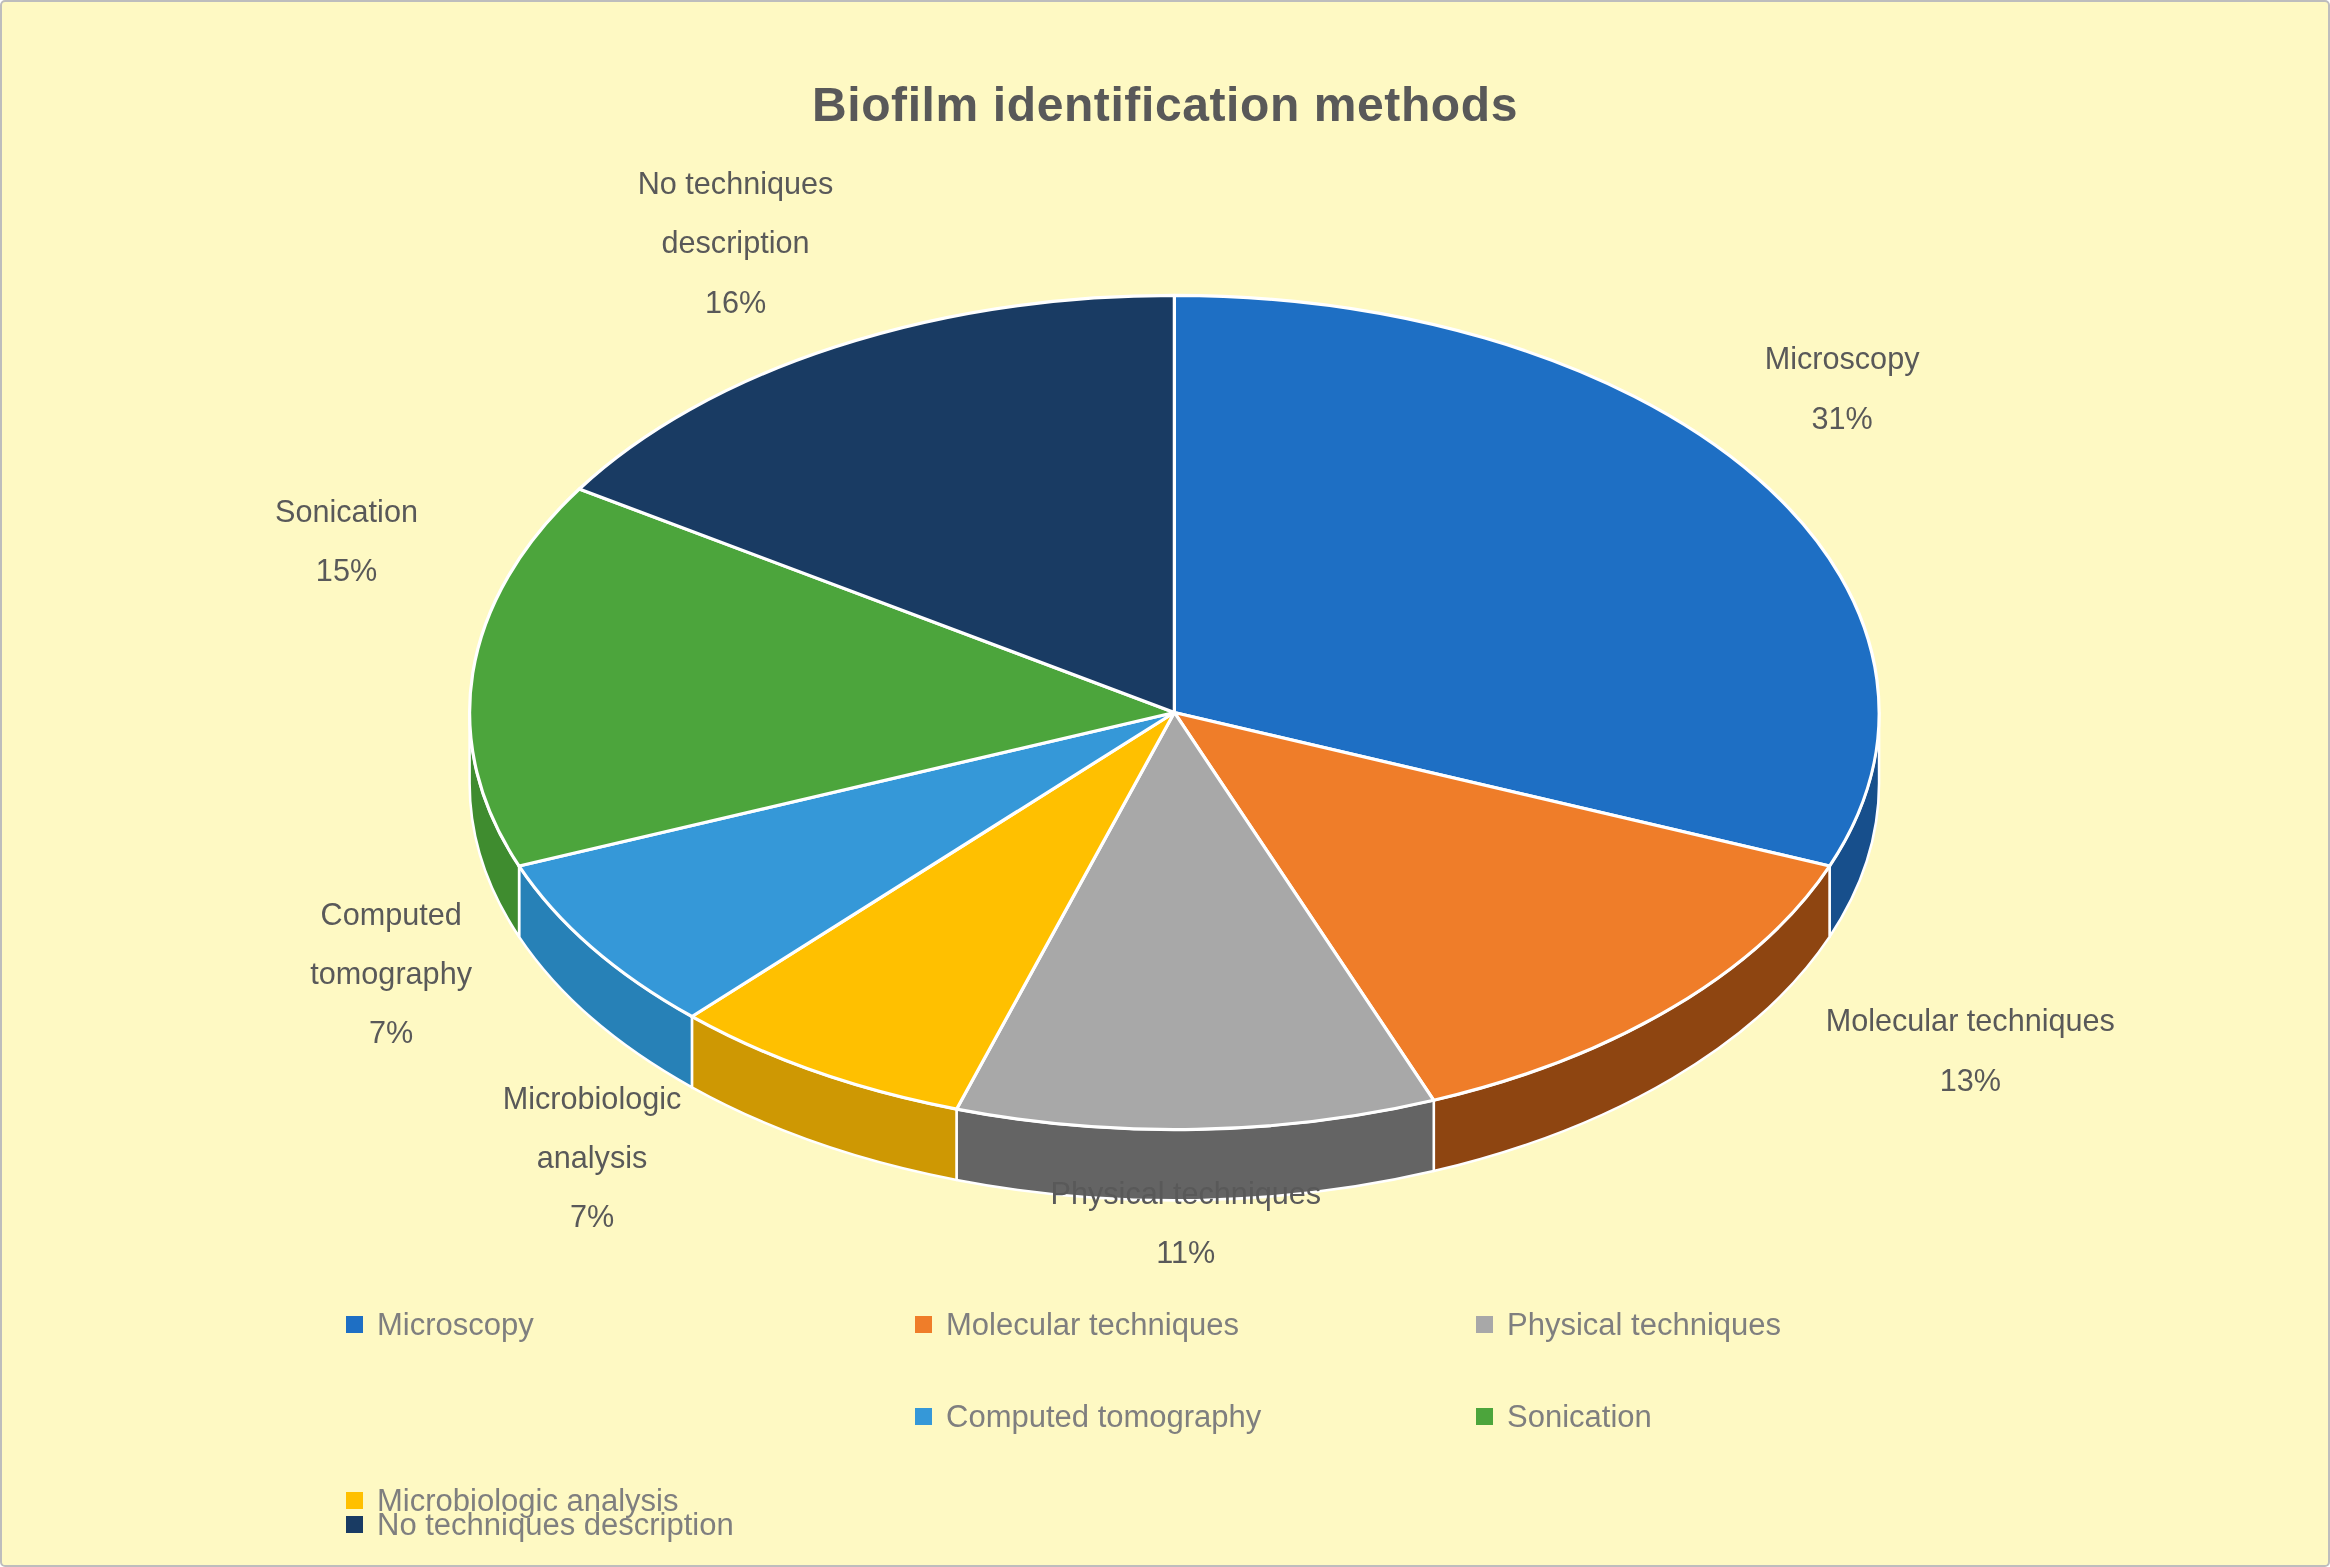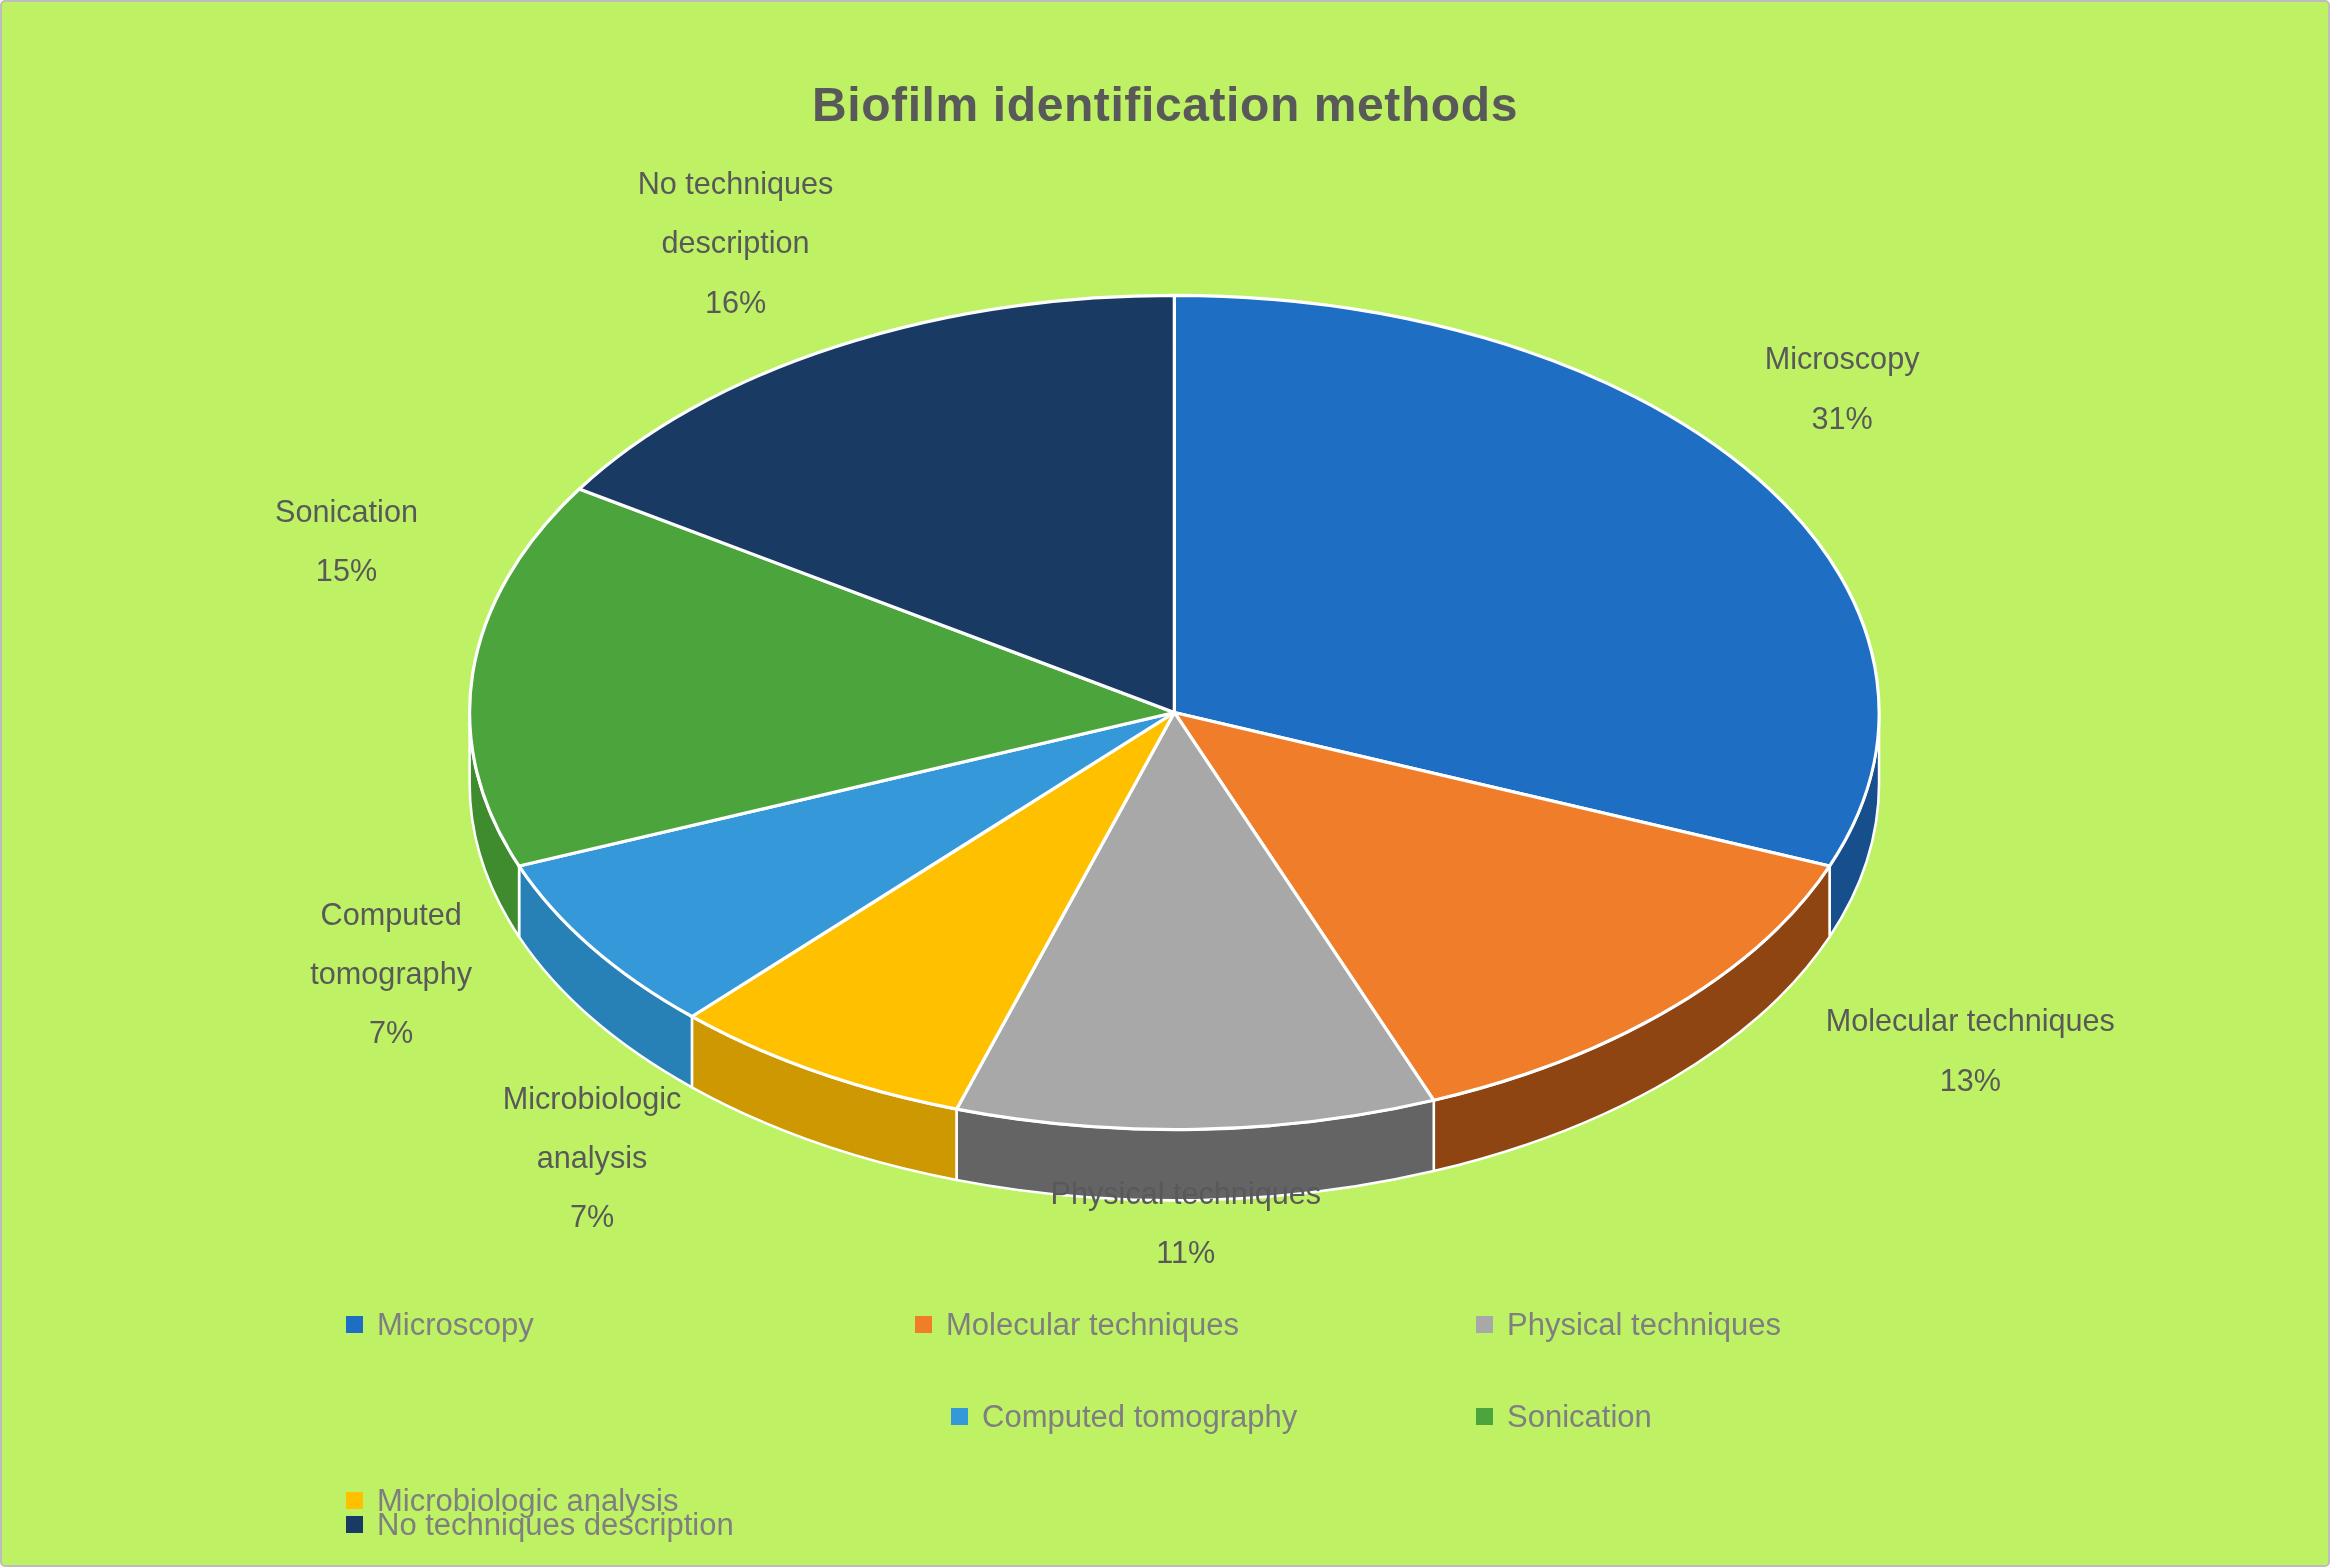--- a/index.html
+++ b/index.html
@@ -1,20 +1,20 @@
 <!DOCTYPE html>
 <html style="font-size:10.2px"><head>
 <meta charset="utf-8">
 <style>
   html,body{margin:0;padding:0;background:#ffffff;}
   .canvas{
     position:relative;
     width:2330px;height:1567px;
     box-sizing:border-box;
-    background:#bef264;
+    background:#fef9c3;
     border:2.6px solid #bdbdbd;
     border-radius:5.1px;
     overflow:hidden;
     font-family:"Liberation Sans", sans-serif;
   }
   .chart-title{
     position:absolute;
     left:0;top:75px;width:100%;
     text-align:center;
     font-size:48px;
@@ -85,21 +85,21 @@
         <span class="legend-label">Molecular techniques</span>
       </div>
       <div class="legend-item" style="left: 1474px; top: 1304px;">
         <span class="legend-marker" style="background: rgb(168, 168, 168);"></span>
         <span class="legend-label">Physical techniques</span>
       </div>
       <div class="legend-item" style="left: 344px; top: 1480px;">
         <span class="legend-marker" style="background: rgb(255, 192, 0);"></span>
         <span class="legend-label">Microbiologic analysis</span>
       </div>
-      <div class="legend-item" style="left: 913px; top: 1396px; margin-left: 36px;">
+      <div class="legend-item" style="left: 913px; top: 1396px;">
         <span class="legend-marker" style="background: rgb(53, 152, 216);"></span>
         <span class="legend-label">Computed tomography</span>
       </div>
       <div class="legend-item" style="left: 1474px; top: 1396px;">
         <span class="legend-marker" style="background: rgb(76, 165, 60);"></span>
         <span class="legend-label">Sonication</span>
       </div>
       <div class="legend-item" style="left: 344px; top: 1488px; margin-top: 16px;">
         <span class="legend-marker" style="background: rgb(25, 59, 99);"></span>
         <span class="legend-label">No techniques description</span>

